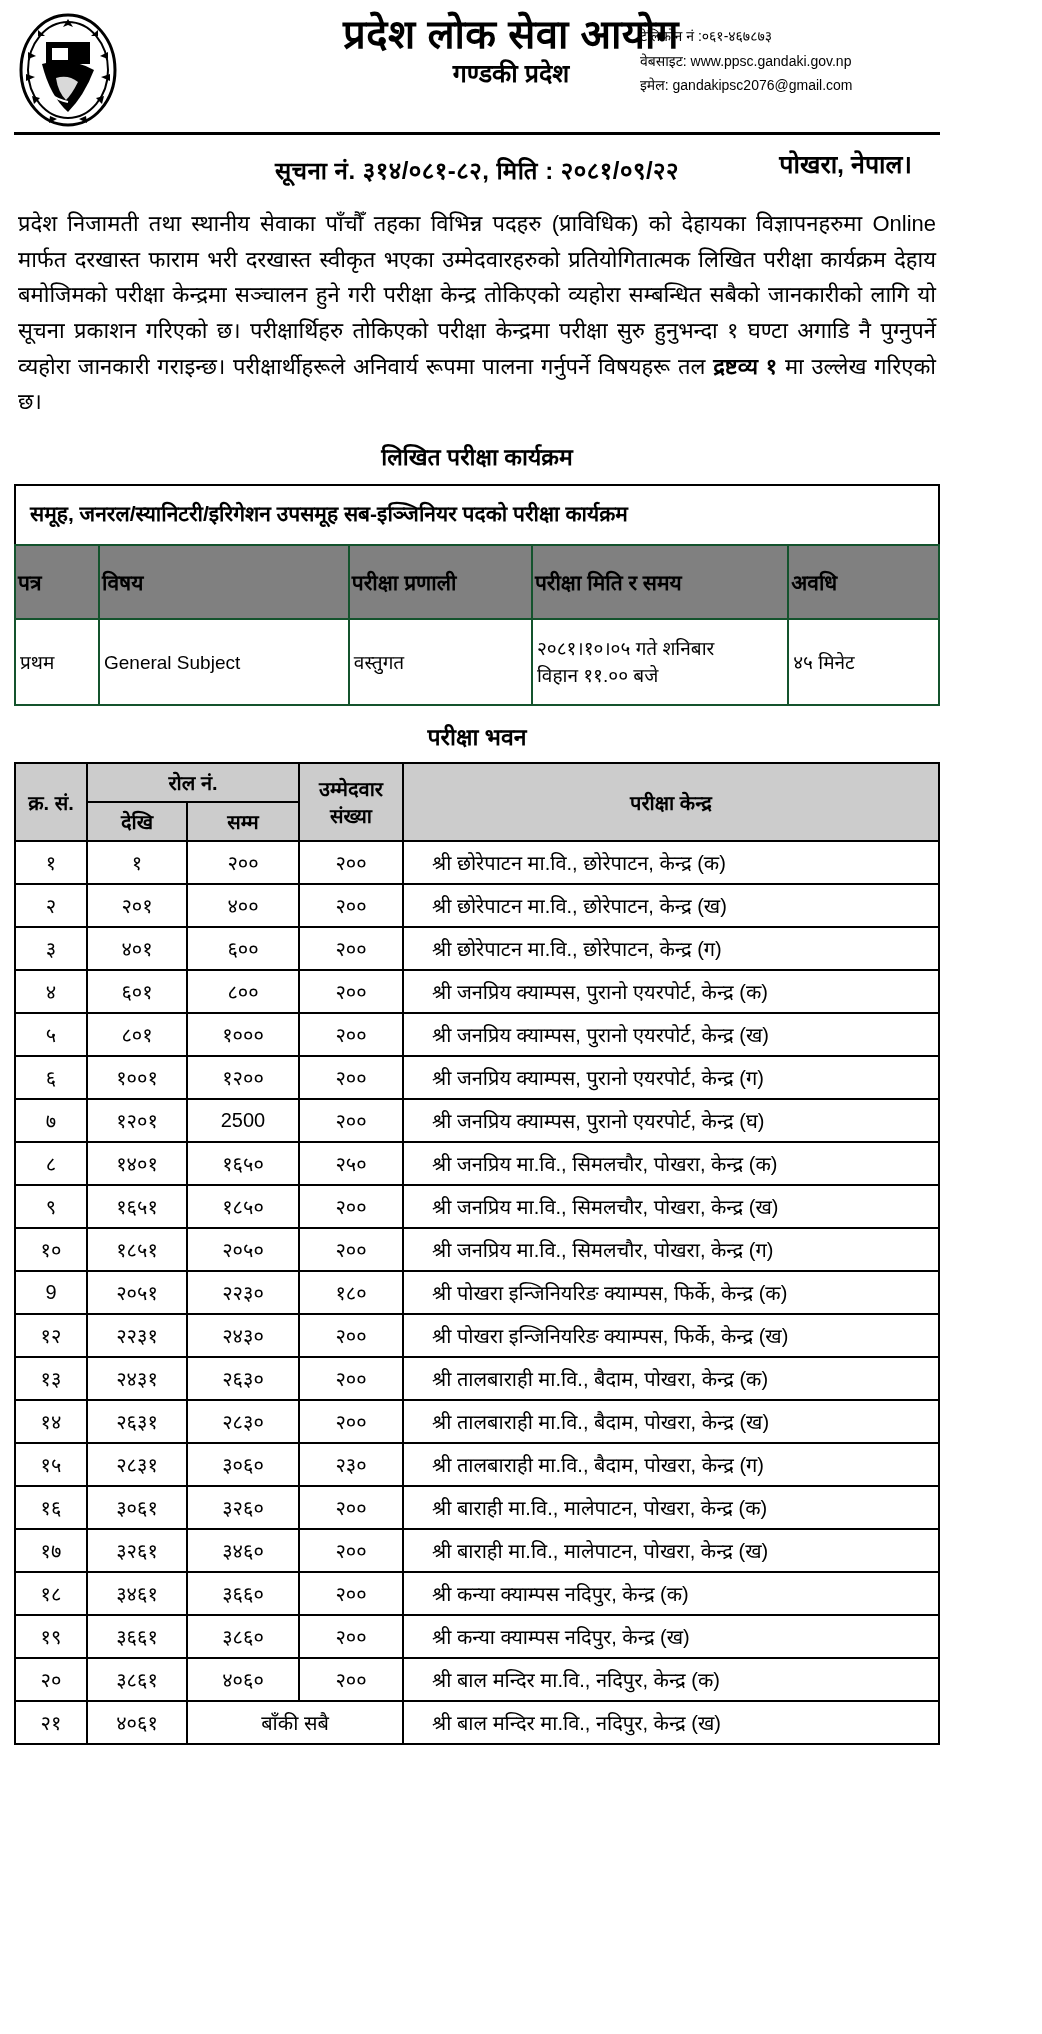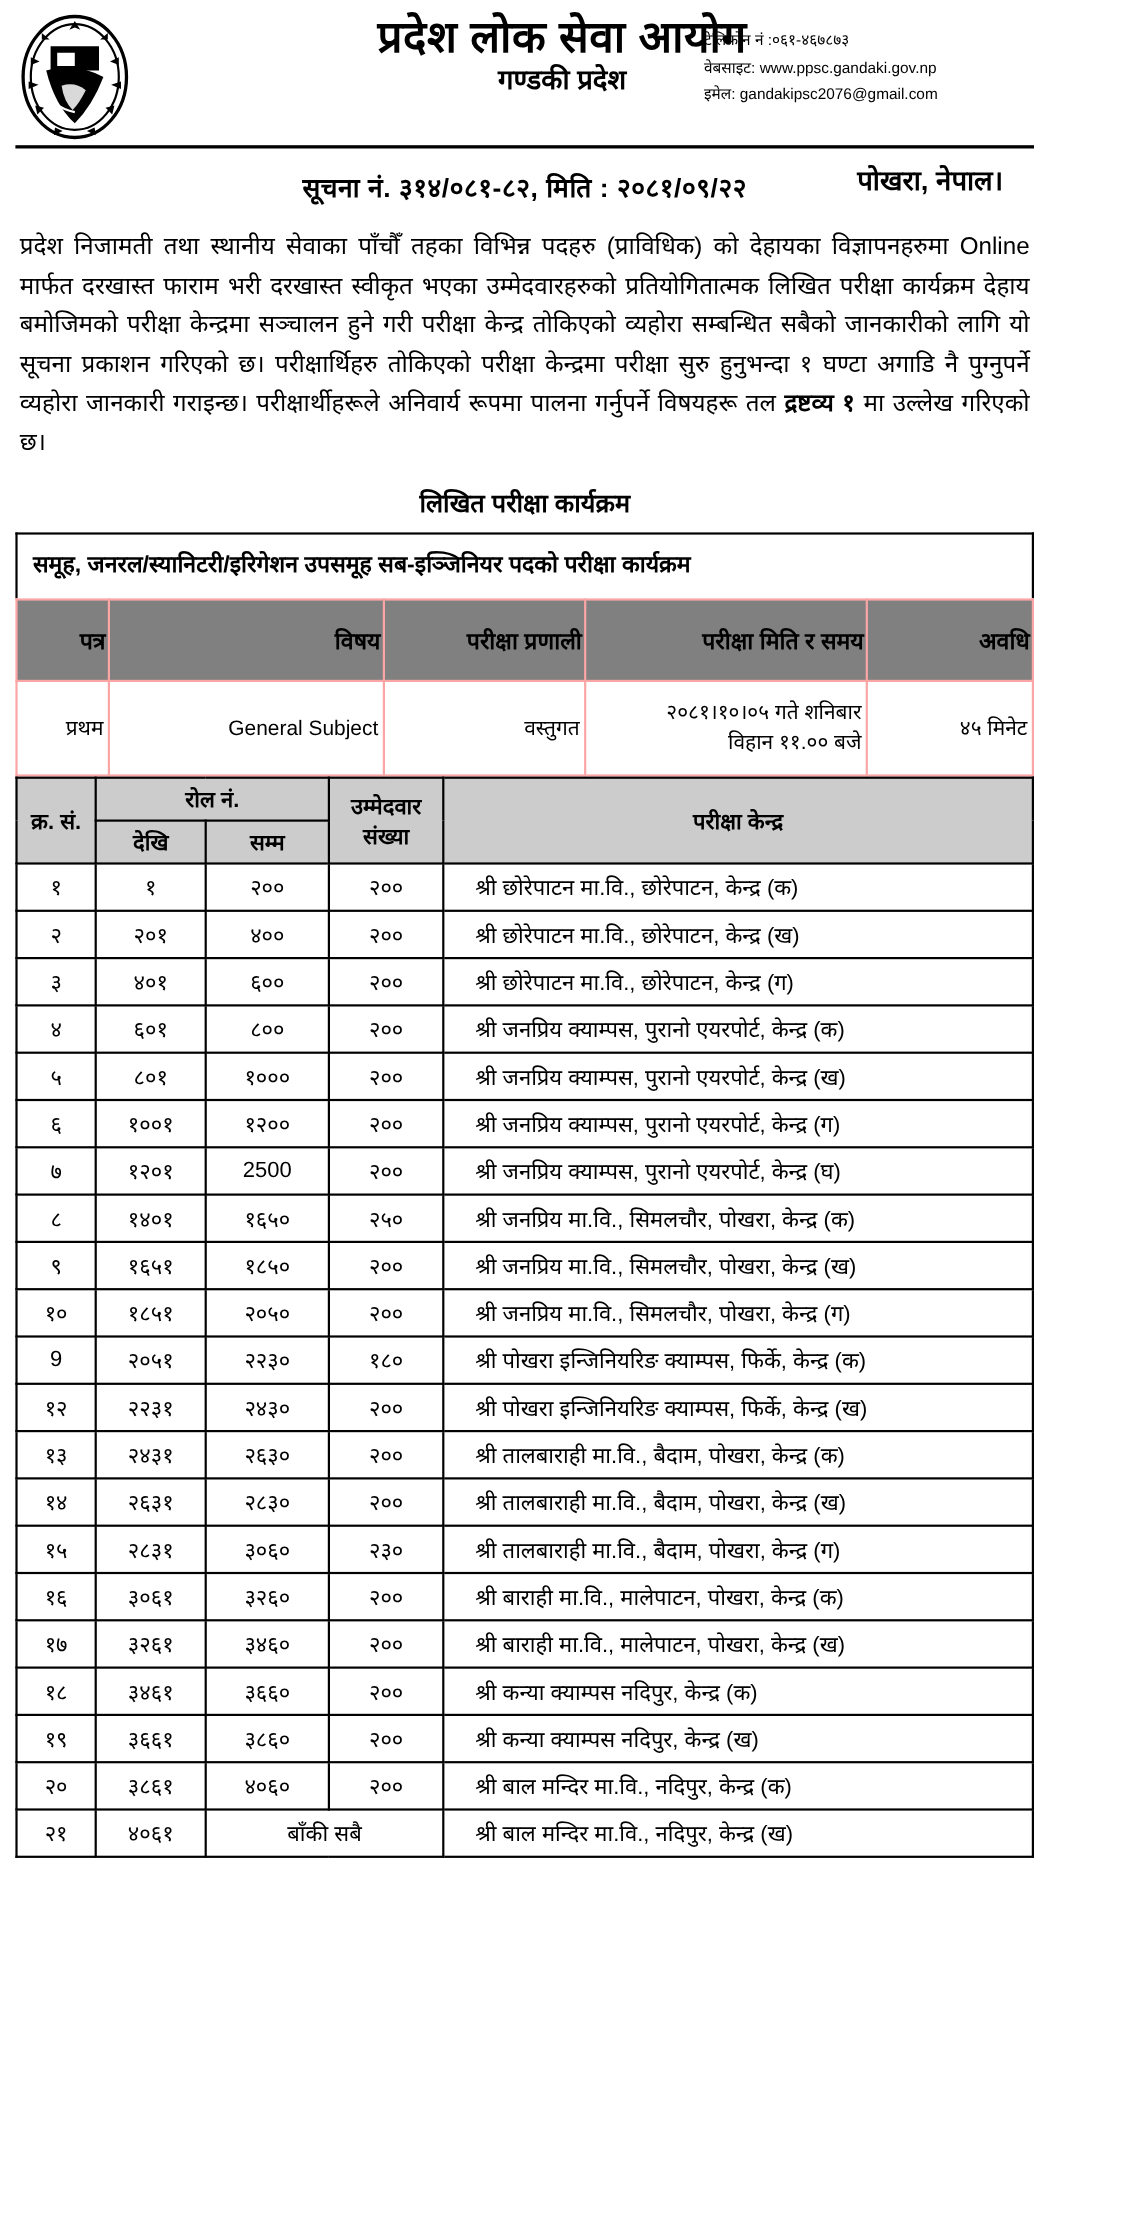--- a/index.html
+++ b/index.html
@@ -143,22 +143,22 @@
   .ad-line-1 { text-align: left; }
   .ad-line-2 { text-align: left; }
 
   
   table.sched {
     width: 100%;
     border-collapse: collapse;
     table-layout: fixed;
   }
   table.sched th, table.sched td {
-    border: 2px solid #fca5a5;
-    text-align: right;
+    border: 2px solid #14532d;
+    text-align: left;
     vertical-align: middle;
   }
   table.sched th {
     background: #808080;
     color: #000;
     font-size: 21px;
     font-weight: bold;
     height: 64px;
     padding: 4px 2px;
   }
@@ -285,20 +285,21 @@
         <td>वस्तुगत</td>
         <td>
           <div>२०८१।१०।०५  गते शनिबार</div>
           <div>विहान ११.०० बजे</div>
         </td>
         <td>४५ मिनेट</td>
       </tr>
     </tbody>
   </table>
 
+  <div class="section-heading-2">परीक्षा भवन</div>
 
   <table class="centers">
     <colgroup>
       <col class="col-sn">
         <col class="col-from">
         <col class="col-to">
         <col class="col-count">
         <col>
     </colgroup>
     <thead>

